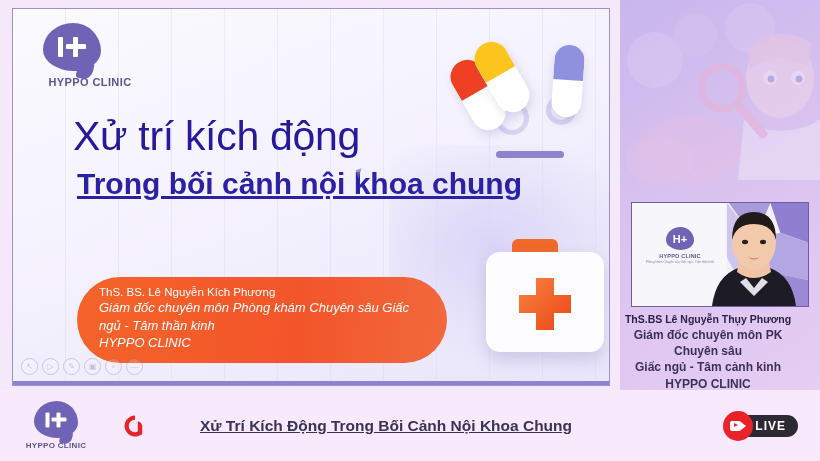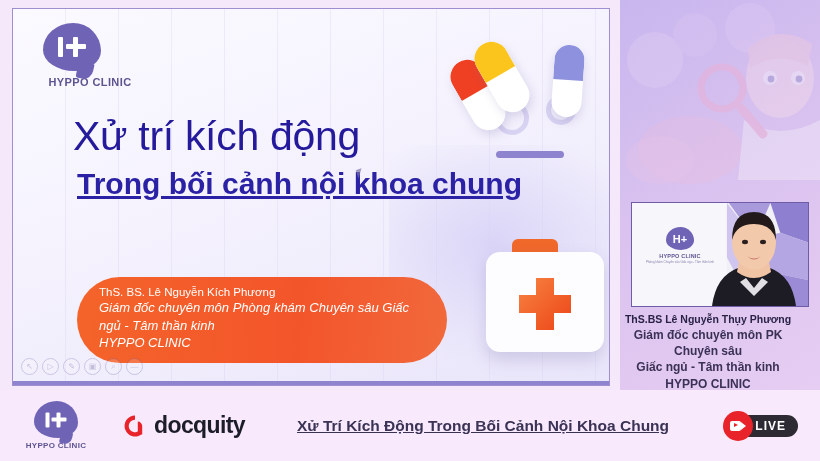--- a/index.html
+++ b/index.html
@@ -425,41 +425,40 @@
         <ellipse cx="39" cy="36" rx="3" ry="2.2" fill="#2b2020"></ellipse>
         <ellipse cx="57" cy="36" rx="3" ry="2.2" fill="#2b2020"></ellipse>
         <path d="M41 50 q7 5 14 0 q-7 7 -14 0 z" fill="#c4756b"></path>
         <path d="M40 72 l8 10 l8 -10 l6 4 l-14 14 l-14 -14 z" fill="#f7f5fa" opacity=".9"></path>
       </svg>
     </div>
 
     <div class="cam-caption">
       <div class="cam-name">ThS.BS Lê Nguyễn Thụy Phương</div>
       <div class="cam-role">Giám đốc chuyên môn PK Chuyên sâu</div>
-      <div class="cam-role">Giấc ngủ - Tâm thần kinh HYPPO CLINIC</div>
+      <div class="cam-role">Giấc ngủ - Tâm cảnh kinh HYPPO CLINIC</div>
     </div>
   </div>
 
   <div class="bottom-bar">
     <div class="bb-logo">
       <div class="bb-bubble">
         <span class="hmark">
           <span class="hbar"></span>
             <span class="hcross"></span>
         </span>
       </div>
       <div class="bb-logo-text">HYPPO CLINIC</div>
     </div>
 
     <div class="docquity">
       <svg class="dq-mark" viewBox="0 0 26 26">
         <path d="M13 2.5 a10.5 10.5 0 1 0 7.2 18.2 l-3.1 -3.1 A6.2 6.2 0 1 1 13 6.8 z" fill="#e8232a"></path>
         <path d="M15.8 8.6 a4.4 4.4 0 0 1 4.4 4.4 v8.6 a4.4 4.4 0 0 1 -4.4 -4.4 z" fill="#e8232a"></path>
       </svg>
-      <span class="dq-text">docquity</span>
     </div>
 
     <div class="bb-title">Xử Trí Kích Động Trong Bối Cảnh Nội Khoa Chung</div>
 
     <div class="live-badge">
       <span class="live-pill">LIVE</span>
       <span class="live-dot">
         <span class="cam-glyph">
             <i></i>
           </span>

